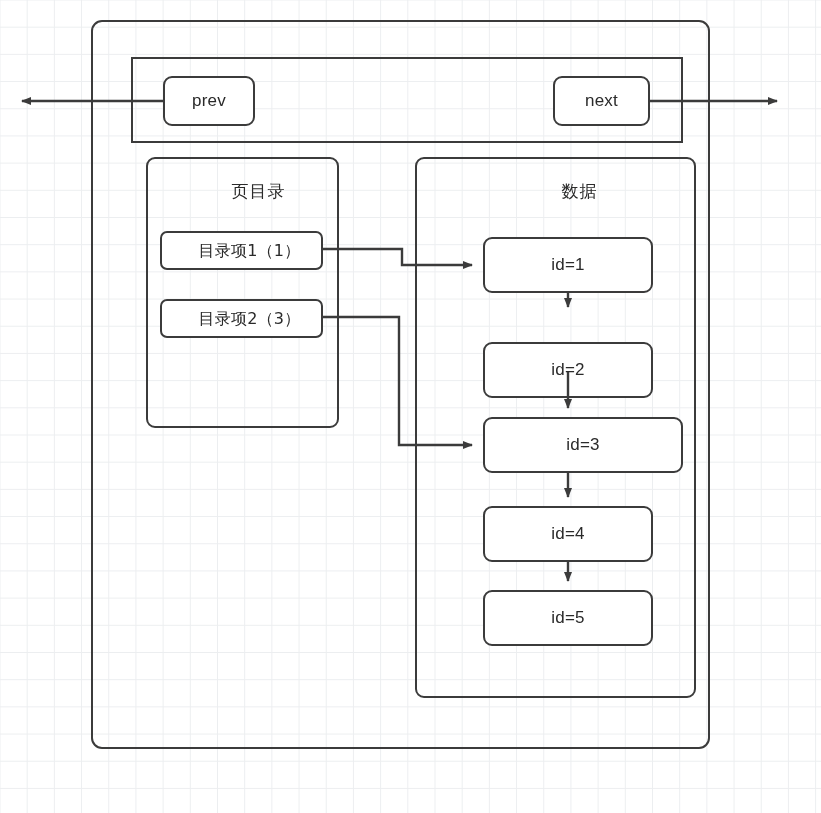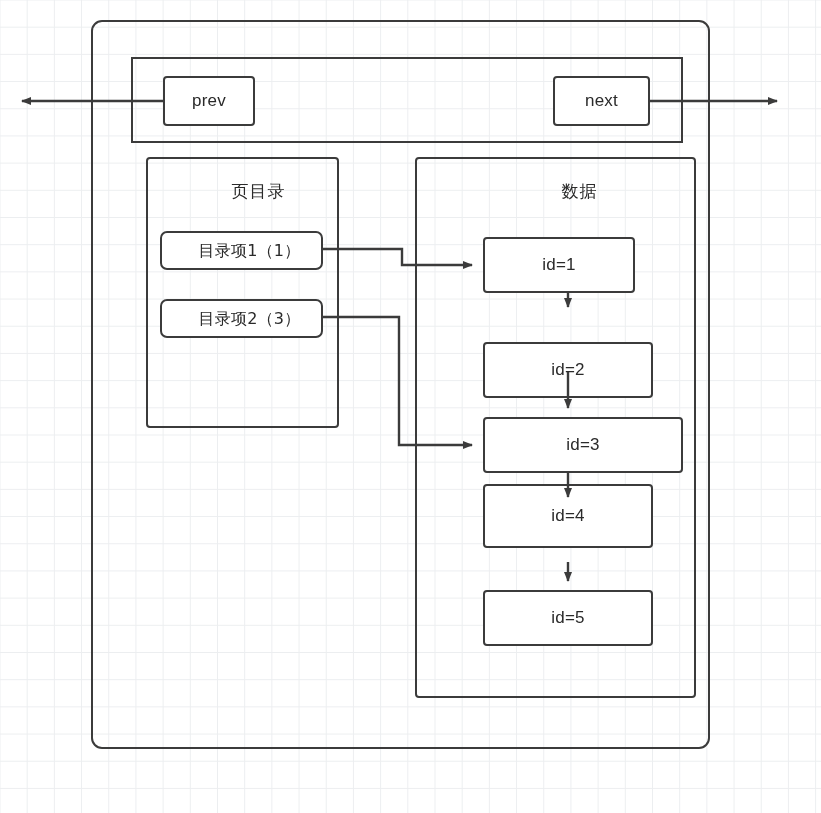--- a/index.html
+++ b/index.html
@@ -43,21 +43,21 @@
     line-height: 1.2;
     letter-spacing: 0.2px;
   }
   .container-box {
     position: absolute;
     box-sizing: border-box;
     border: 2px solid #3b3b3b;
     background: transparent;
   }
   .rounded-lg { border-radius: 11px; }
-  .rounded-md { border-radius: 4px; }
+  .rounded-md { border-radius: 9px; }
   .rounded-sm { border-radius: 7px; }
   .square { border-radius: 0; }
   .section-title {
     position: absolute;
     text-align: center;
     color: #2a2a2a;
     font-size: 17px;
     letter-spacing: 1px;
   }
   .cjk { font-family: "DejaVu Sans", "Liberation Sans", sans-serif; padding-left: 16px; }
@@ -88,33 +88,33 @@
   </div>
 
   <div class="node rounded-sm cjk" style="left:160px; top:299px; width:163px; height:39px; font-size:16px;">
     <span>目录项2（3）</span>
   </div>
 
   <div class="container-box rounded-md" style="left:415px; top:157px; width:281px; height:541px;"></div>
 
   <div class="section-title cjk" style="left:415px; top:180px; width:281px;margin-left:8px;">数据</div>
 
-  <div class="node rounded-md" style="left:483px; top:237px; width:152px; height:56px;">
+  <div class="node rounded-md" style="left:483px; top:237px; width:170px; height:56px;">
     <span>id=1</span>
   </div>
 
   <div class="node rounded-md" style="left:483px; top:304px; width:170px; height:56px;margin-top:38px;">
     <span>id=2</span>
   </div>
 
   <div class="node rounded-md" style="left:483px; top:417px; width:200px; height:56px;">
     <span>id=3</span>
   </div>
 
-  <div class="node rounded-md" style="left:483px; top:484px; width:170px; height:64px;">
+  <div class="node rounded-md" style="left:483px; top:506px; width:170px; height:56px;">
     <span>id=4</span>
   </div>
 
   <div class="node rounded-md" style="left:483px; top:590px; width:170px; height:56px;">
     <span>id=5</span>
   </div>
 
   <svg class="svg-layer" viewBox="0 0 821 813" xmlns="http://www.w3.org/2000/svg">
     <defs>
       <marker id="arrowhead" markerWidth="10" markerHeight="8" refX="9" refY="4" orient="auto" markerUnits="userSpaceOnUse">

